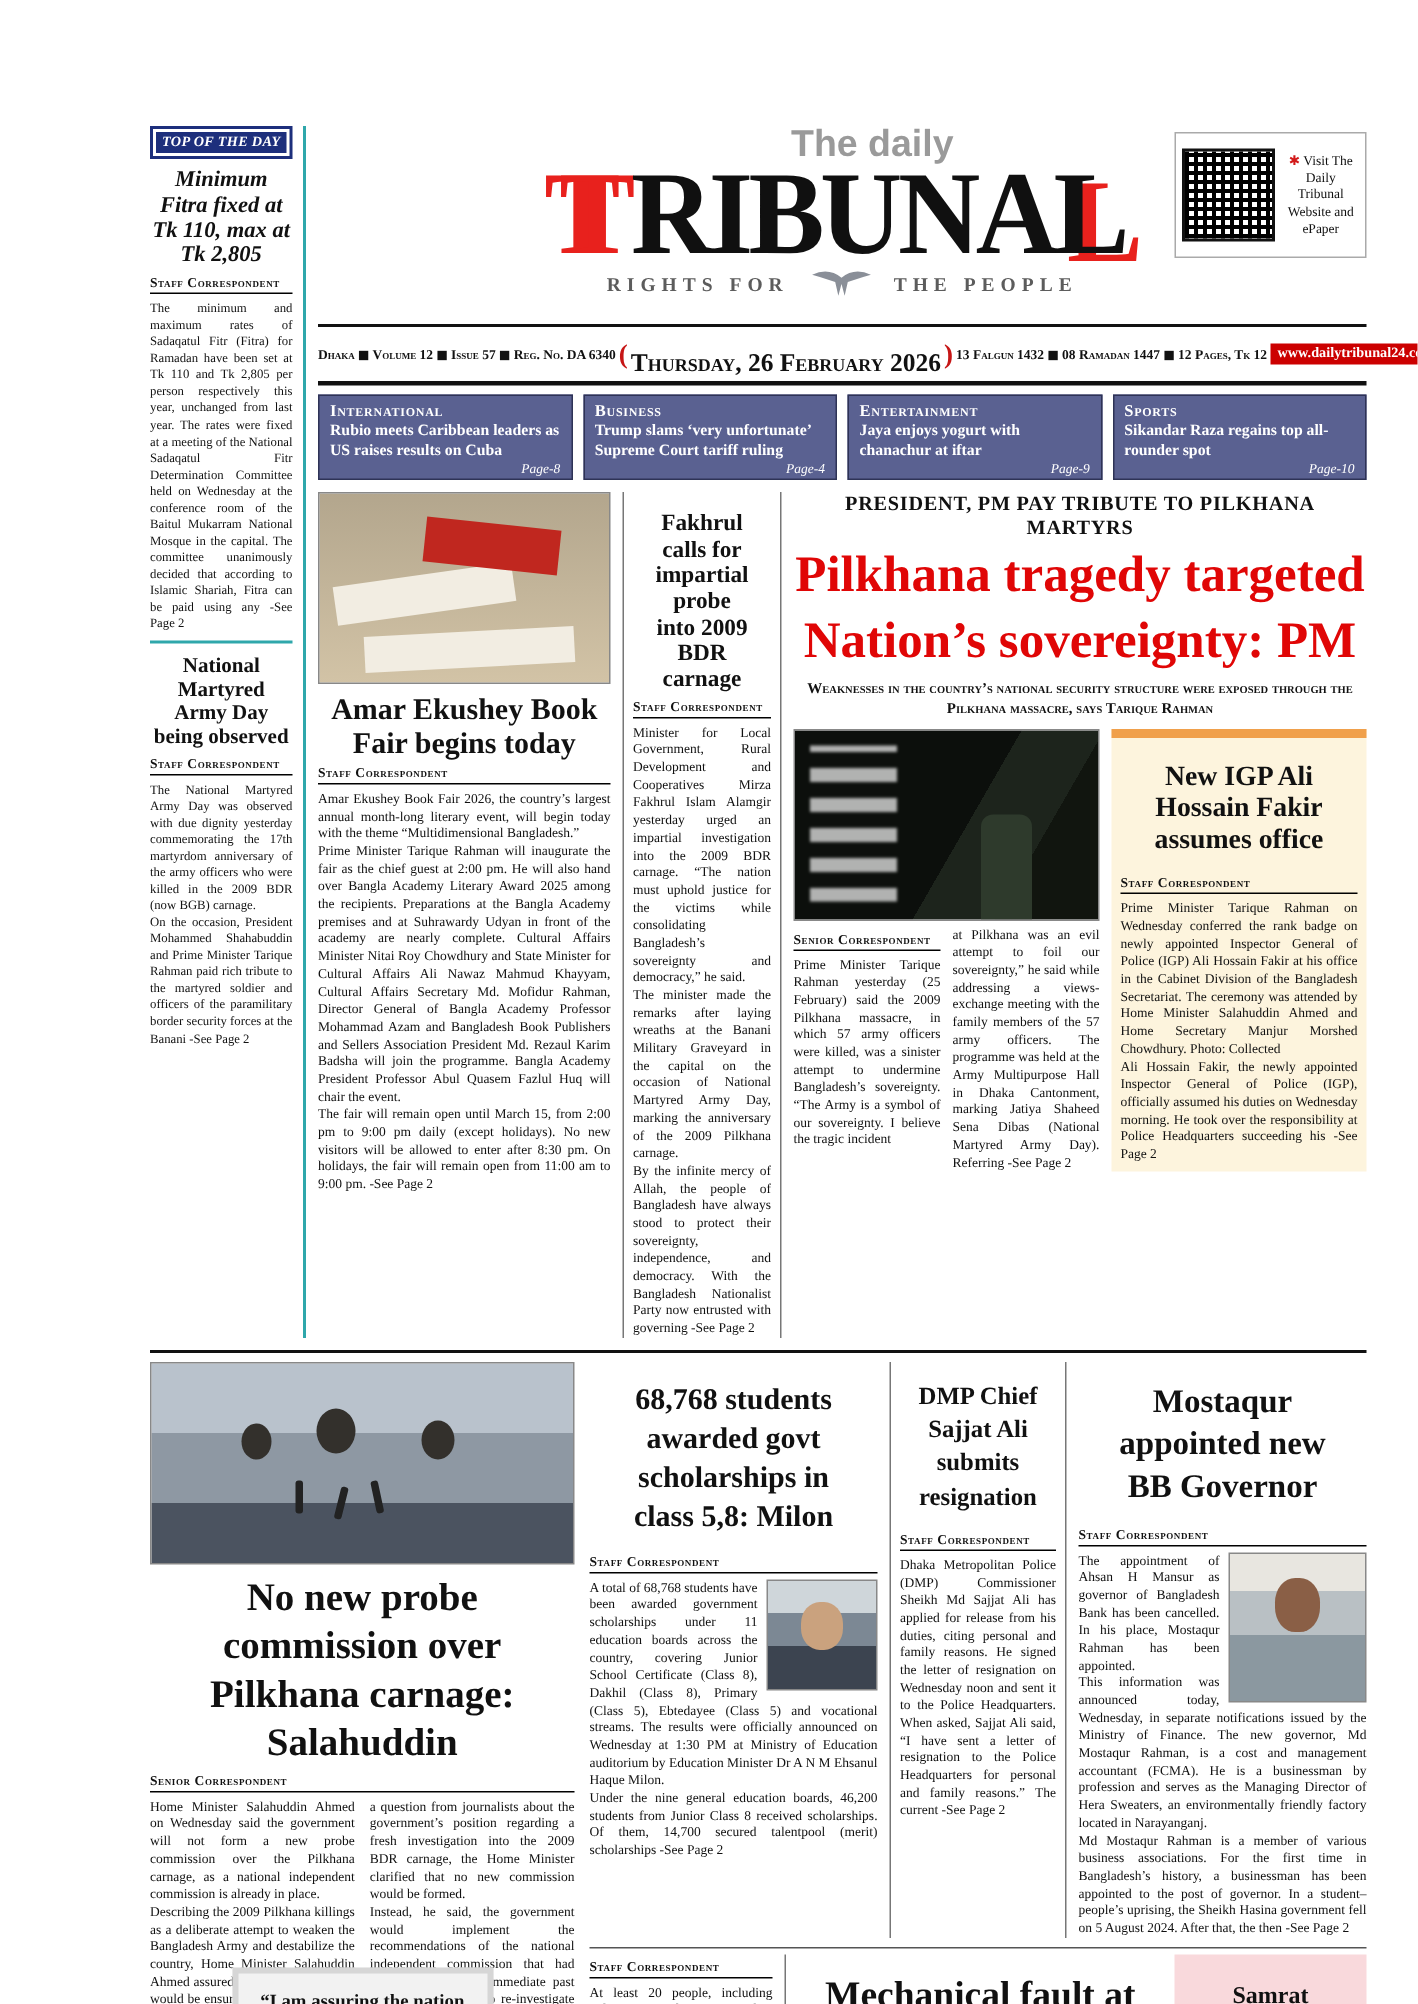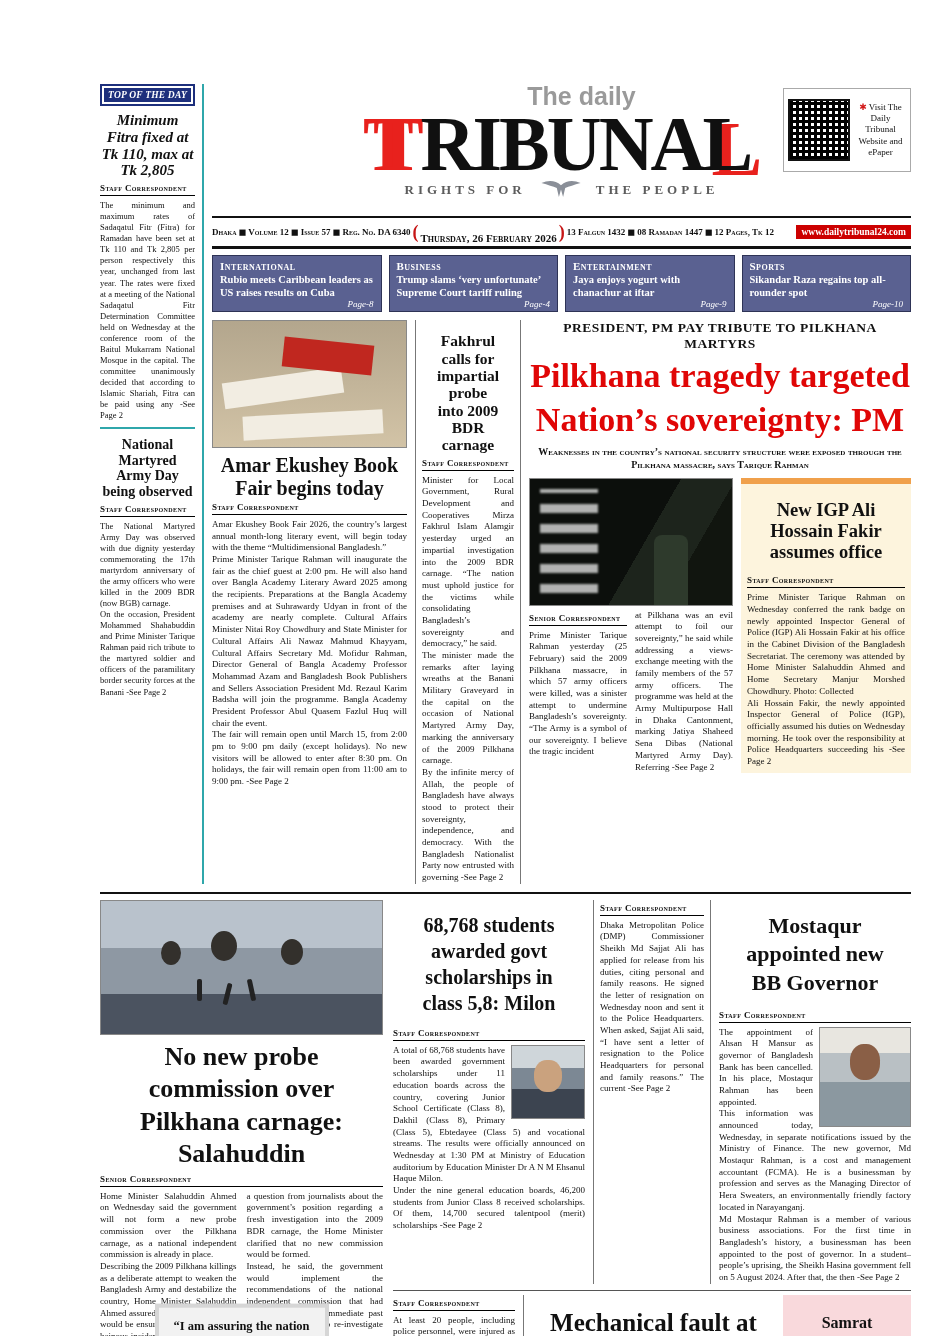--- a/index.html
+++ b/index.html
@@ -37,21 +37,21 @@
       display:flex;align-items:center;gap:5px;padding:4px;background:#fff;box-sizing:border-box;}
   .qr{width:58px;height:58px;border:2px solid #111;flex:none;background-color:#fff;
       background-image:repeating-linear-gradient(0deg,#000 0 3px,transparent 3px 6px),
                        repeating-linear-gradient(90deg,#000 0 3px,#fff 3px 6px);}
   .qrcap{font-size:9px;text-align:center;line-height:1.25;}
   .qrcap .star{color:#d21a1a;}
   
   .dateline{display:flex;align-items:center;gap:2px;border-top:2px solid #111;
       border-bottom:3px solid #111;padding:2px 0;margin-top:4px;
       font-variant:small-caps;font-weight:bold;font-size:9px;white-space:nowrap;}
-  .dl-date{font-size:11px;margin-top:12px;}
+  .dl-date{font-size:17px;margin-top:12px;}
   .paren{color:#c61616;font-size:18px;font-weight:bold;line-height:.8;}
   .urlbox{background:#cc0000;color:#fff;font-variant:normal;font-weight:bold;
       font-size:9.5px;padding:2px 5px;margin-left:auto;}
   
   .navrow{display:flex;gap:7px;margin:6px 0 8px;}
   .navbox{flex:1;background:#5a6191;color:#fff;border:1px solid #2e3356;padding:4px 7px 2px;cursor:pointer;}
   .nav-sec{font-variant:small-caps;font-weight:bold;font-size:11px;letter-spacing:.5px;}
   .nav-hl{font-weight:bold;font-size:10.5px;line-height:1.2;margin-top:2px;}
   .nav-pg{text-align:right;font-style:italic;font-size:9px;}
   
@@ -277,20 +277,21 @@
           <div class="by">Staff Correspondent</div>
           <div>
             <div class="ph ph-scholar">
                 <div class="face"></div>
               </div>
             <p class="bd">A total of 68,768 students have been awarded government scholarships under 11 education boards across the country, covering Junior School Certificate (Class 8), Dakhil (Class 8), Primary (Class 5), Ebtedayee (Class 5) and vocational streams. The results were officially announced on Wednesday at 1:30 PM at Ministry of Education auditorium by Education Minister Dr A N M Ehsanul Haque Milon.
 Under the nine general education boards, 46,200 students from Junior Class 8 received scholarships. Of them, 14,700 secured talentpool (merit) scholarships  -See Page 2</p>
           </div>
         </div>
         <div class="c-dmp">
+          <h2>DMP Chief Sajjat Ali submits resignation</h2>
           <div class="by">Staff Correspondent</div>
           <p class="bd">Dhaka Metropolitan Police (DMP) Commissioner Sheikh Md Sajjat Ali has applied for release from his duties, citing personal and family reasons. He signed the letter of resignation on Wednesday noon and sent it to the Police Headquarters. When asked, Sajjat Ali said, “I have sent a letter of resignation to the Police Headquarters for personal and family reasons.” The current  -See Page 2</p>
         </div>
         <div class="c-bb">
           <h2>Mostaqur appointed new BB Governor</h2>
           <div class="by">Staff Correspondent</div>
           <div>
             <div class="ph ph-bb">
                 <div class="face"></div>
               </div>

